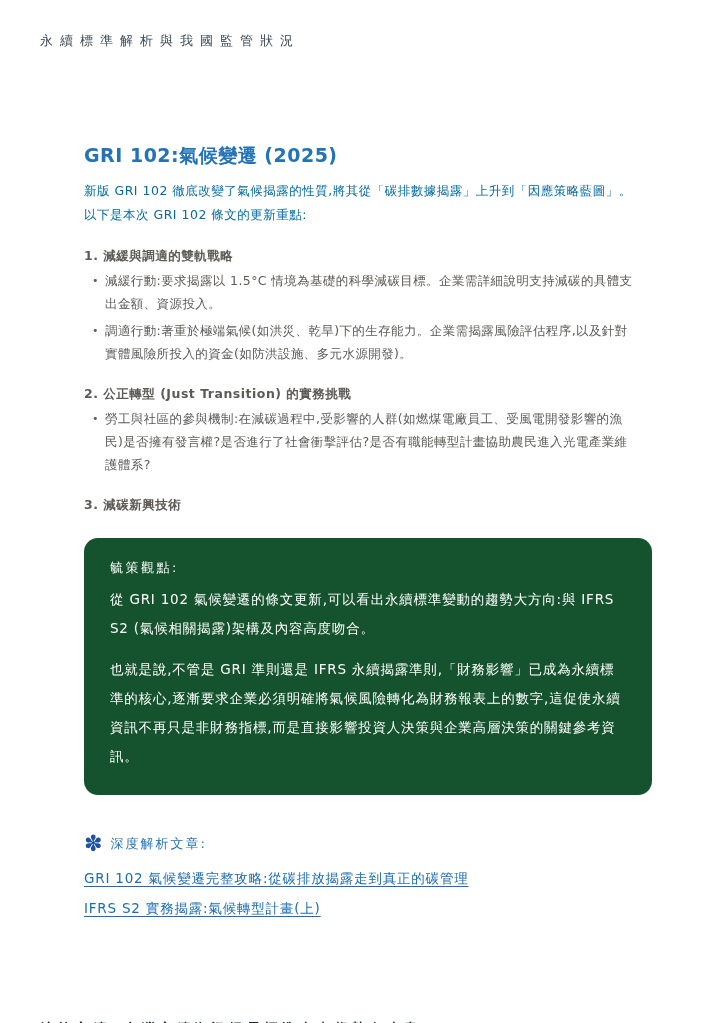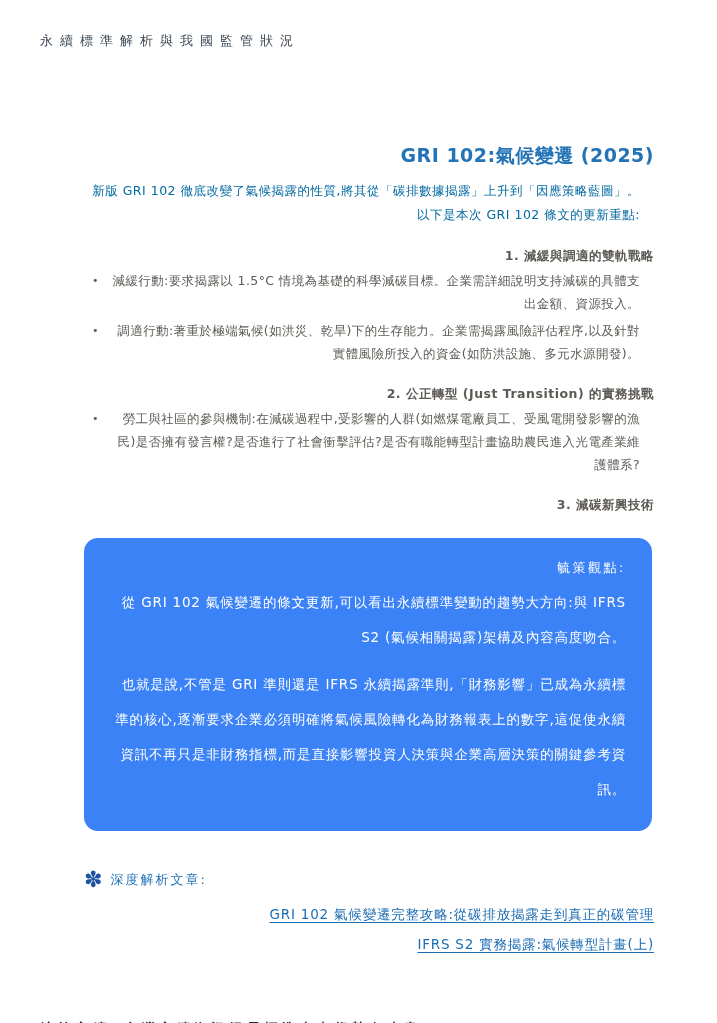--- a/index.html
+++ b/index.html
@@ -1,15 +1,15 @@
 <!DOCTYPE html>
 <html lang="zh-Hant"><head>
 <meta charset="utf-8">
 <style>
-  * { margin: 0; padding: 0; box-sizing: border-box; text-align: right; }
+  * { margin: 0; padding: 0; box-sizing: border-box; }
   html, body { background: #ffffff; }
   body {
     width: 717px; height: 1023px;
     position: relative;
     font-family: "DejaVu Sans", "Liberation Sans", sans-serif;
     overflow: hidden;
   }
   .top-header {
     position: absolute; left: 40px; top: 32px;
     font-size: 13px; letter-spacing: 7px;
@@ -44,31 +44,31 @@
     width: 556px;
   }
   .bullet-item::before {
     content: "•";
     position: absolute; left: 8px; top: 0;
     color: #5d5a55; font-size: 11px;
   }
   .callout {
     margin-top: 24px;
     width: 568px;
-    background: #3b82f6;
+    background: #14532d;
     border-radius: 14px;
     padding: 21px 26px 24px 26px;
     color: #ffffff;
   }
   .callout-label {
     font-size: 13px; letter-spacing: 2.5px;
     margin-bottom: 8px;
   }
   .callout-para {
-    font-size: 13.5px; line-height: 35px; letter-spacing: 0.8px;
+    font-size: 13.5px; line-height: 29px; letter-spacing: 0.8px;
   }
   .callout-para + .callout-para { margin-top: 12px; }
   .related { margin-top: 38px; }
   .related-header { display: flex; align-items: center; margin-bottom: 8px; }
   .related-icon {
     font-size: 22px; line-height: 22px;
     color: #1d52a0; margin-right: 8px;
   }
   .related-label {
     font-size: 13px; letter-spacing: 2px;

